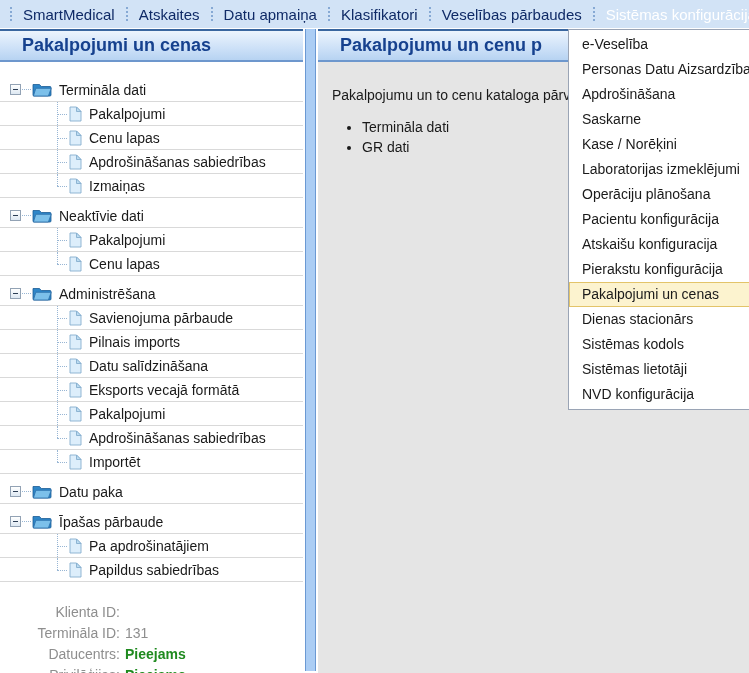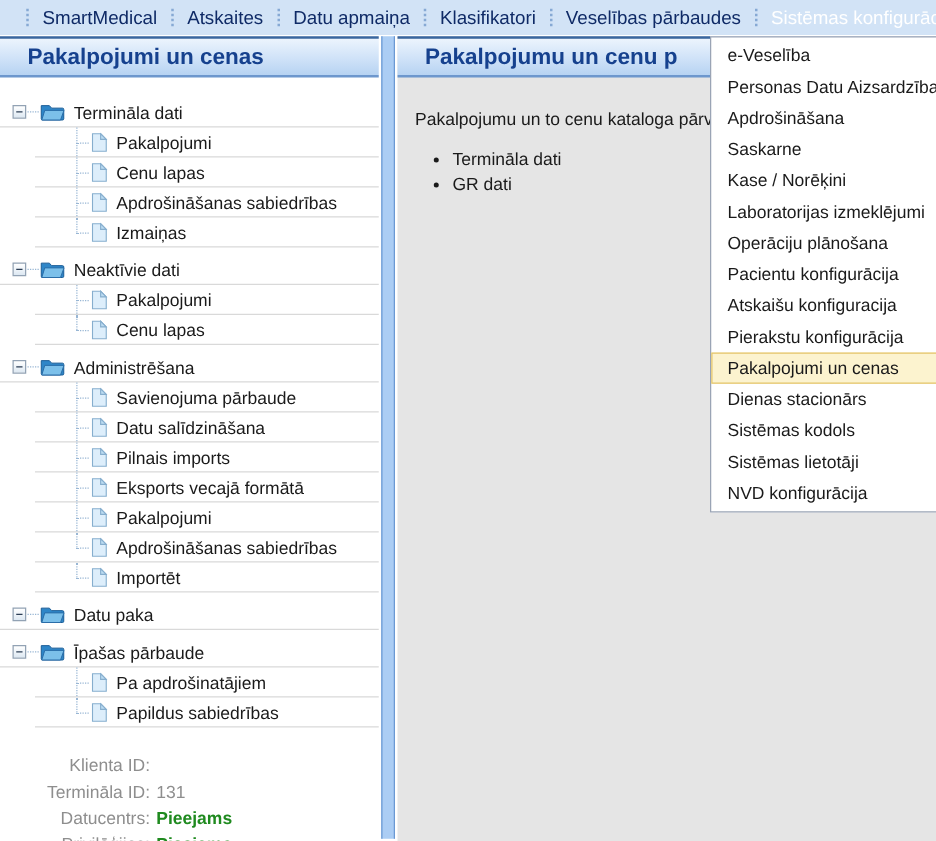--- a/index.html
+++ b/index.html
@@ -5,42 +5,42 @@
   html,body{margin:0;padding:0;}
   body{
     width:749px;height:673px;overflow:hidden;position:relative;
     background:#fff;font-family:"Liberation Sans",sans-serif;
     -webkit-font-smoothing:antialiased;
   }
   
   .menubar{
     position:absolute;top:0;left:0;width:749px;height:28px;
     background:#d2e3f6;display:flex;align-items:center;
-    font-size:15px;color:#0f2a66;padding-left:19px;box-sizing:border-box;
+    font-size:15px;color:#0f2a66;padding-left:8px;box-sizing:border-box;
   }
   .menu-item{padding:0 9px;white-space:nowrap;cursor:default;}
   .menu-item.selected{color:#ffffff;}
   .msep{height:14px;width:0;border-left:2px dotted #86a9d4;margin:0 2px;}
   
   .panel-header{
     height:33px;box-sizing:border-box;
     border-top:2px solid #39669f;border-bottom:2px solid #6d97cd;
     background:linear-gradient(180deg,#ecf4fd 0%,#cfe2f8 55%,#b7d3f2 100%);
     color:#16418e;font-size:18px;font-weight:bold;
     line-height:29px;padding-left:22px;white-space:nowrap;overflow:hidden;
   }
   
   .sidebar{position:absolute;top:29px;left:0;width:303px;bottom:0;background:#fff;}
   .tree{padding-top:10px;}
   .t-row{
     height:23px;display:flex;align-items:center;
     border-bottom:1px solid #d9d9d9;font-size:14px;color:#1a1a1a;cursor:default;
   }
   .t-row.folder{margin-top:6px;padding-left:10px;}
-  .t-row.child{padding-left:28px;margin-left:28px;}
+  .t-row.child{padding-left:52px;}
   .t-label{margin-left:7px;white-space:nowrap;}
   .minus-box{
     width:11px;height:11px;box-sizing:border-box;flex:0 0 11px;
     border:1px solid #92a2b4;background:linear-gradient(180deg,#ffffff,#dde8f2);
     display:flex;align-items:center;justify-content:center;
   }
   .minus-box i{display:block;width:5px;height:1px;background:#2c3e55;}
   .dots-h{width:9px;height:0;border-top:1px dotted #98b6d4;margin:0 1px;}
   .connector{position:relative;width:17px;height:100%;flex:0 0 17px;}
   .connector::before{
@@ -196,29 +196,29 @@
           <path d="M7.5 1 L12 5.5 H7.5 Z" fill="#bcdcf2" stroke="#86aece" stroke-width="0.9"></path>
         </svg>
       <span class="t-label">Savienojuma pārbaude</span>
     </div>
     <div class="t-row child">
       <span class="connector"></span>
       <svg class="picon" width="13" height="16" viewBox="0 0 13 16">
           <path d="M1 1 h6.5 L12 5.5 V15 H1 Z" fill="#ddeefb" stroke="#86aece" stroke-width="0.9"></path>
           <path d="M7.5 1 L12 5.5 H7.5 Z" fill="#bcdcf2" stroke="#86aece" stroke-width="0.9"></path>
         </svg>
+      <span class="t-label">Pilnais imports</span>
+    </div>
+    <div class="t-row child">
+      <span class="connector"></span>
+      <svg class="picon" width="13" height="16" viewBox="0 0 13 16">
+          <path d="M1 1 h6.5 L12 5.5 V15 H1 Z" fill="#ddeefb" stroke="#86aece" stroke-width="0.9"></path>
+          <path d="M7.5 1 L12 5.5 H7.5 Z" fill="#bcdcf2" stroke="#86aece" stroke-width="0.9"></path>
+        </svg>
       <span class="t-label">Datu salīdzināšana</span>
-    </div>
-    <div class="t-row child">
-      <span class="connector"></span>
-      <svg class="picon" width="13" height="16" viewBox="0 0 13 16">
-          <path d="M1 1 h6.5 L12 5.5 V15 H1 Z" fill="#ddeefb" stroke="#86aece" stroke-width="0.9"></path>
-          <path d="M7.5 1 L12 5.5 H7.5 Z" fill="#bcdcf2" stroke="#86aece" stroke-width="0.9"></path>
-        </svg>
-      <span class="t-label">Pilnais imports</span>
     </div>
     <div class="t-row child">
       <span class="connector"></span>
       <svg class="picon" width="13" height="16" viewBox="0 0 13 16">
           <path d="M1 1 h6.5 L12 5.5 V15 H1 Z" fill="#ddeefb" stroke="#86aece" stroke-width="0.9"></path>
           <path d="M7.5 1 L12 5.5 H7.5 Z" fill="#bcdcf2" stroke="#86aece" stroke-width="0.9"></path>
         </svg>
       <span class="t-label">Eksports vecajā formātā</span>
     </div>
     <div class="t-row child">

